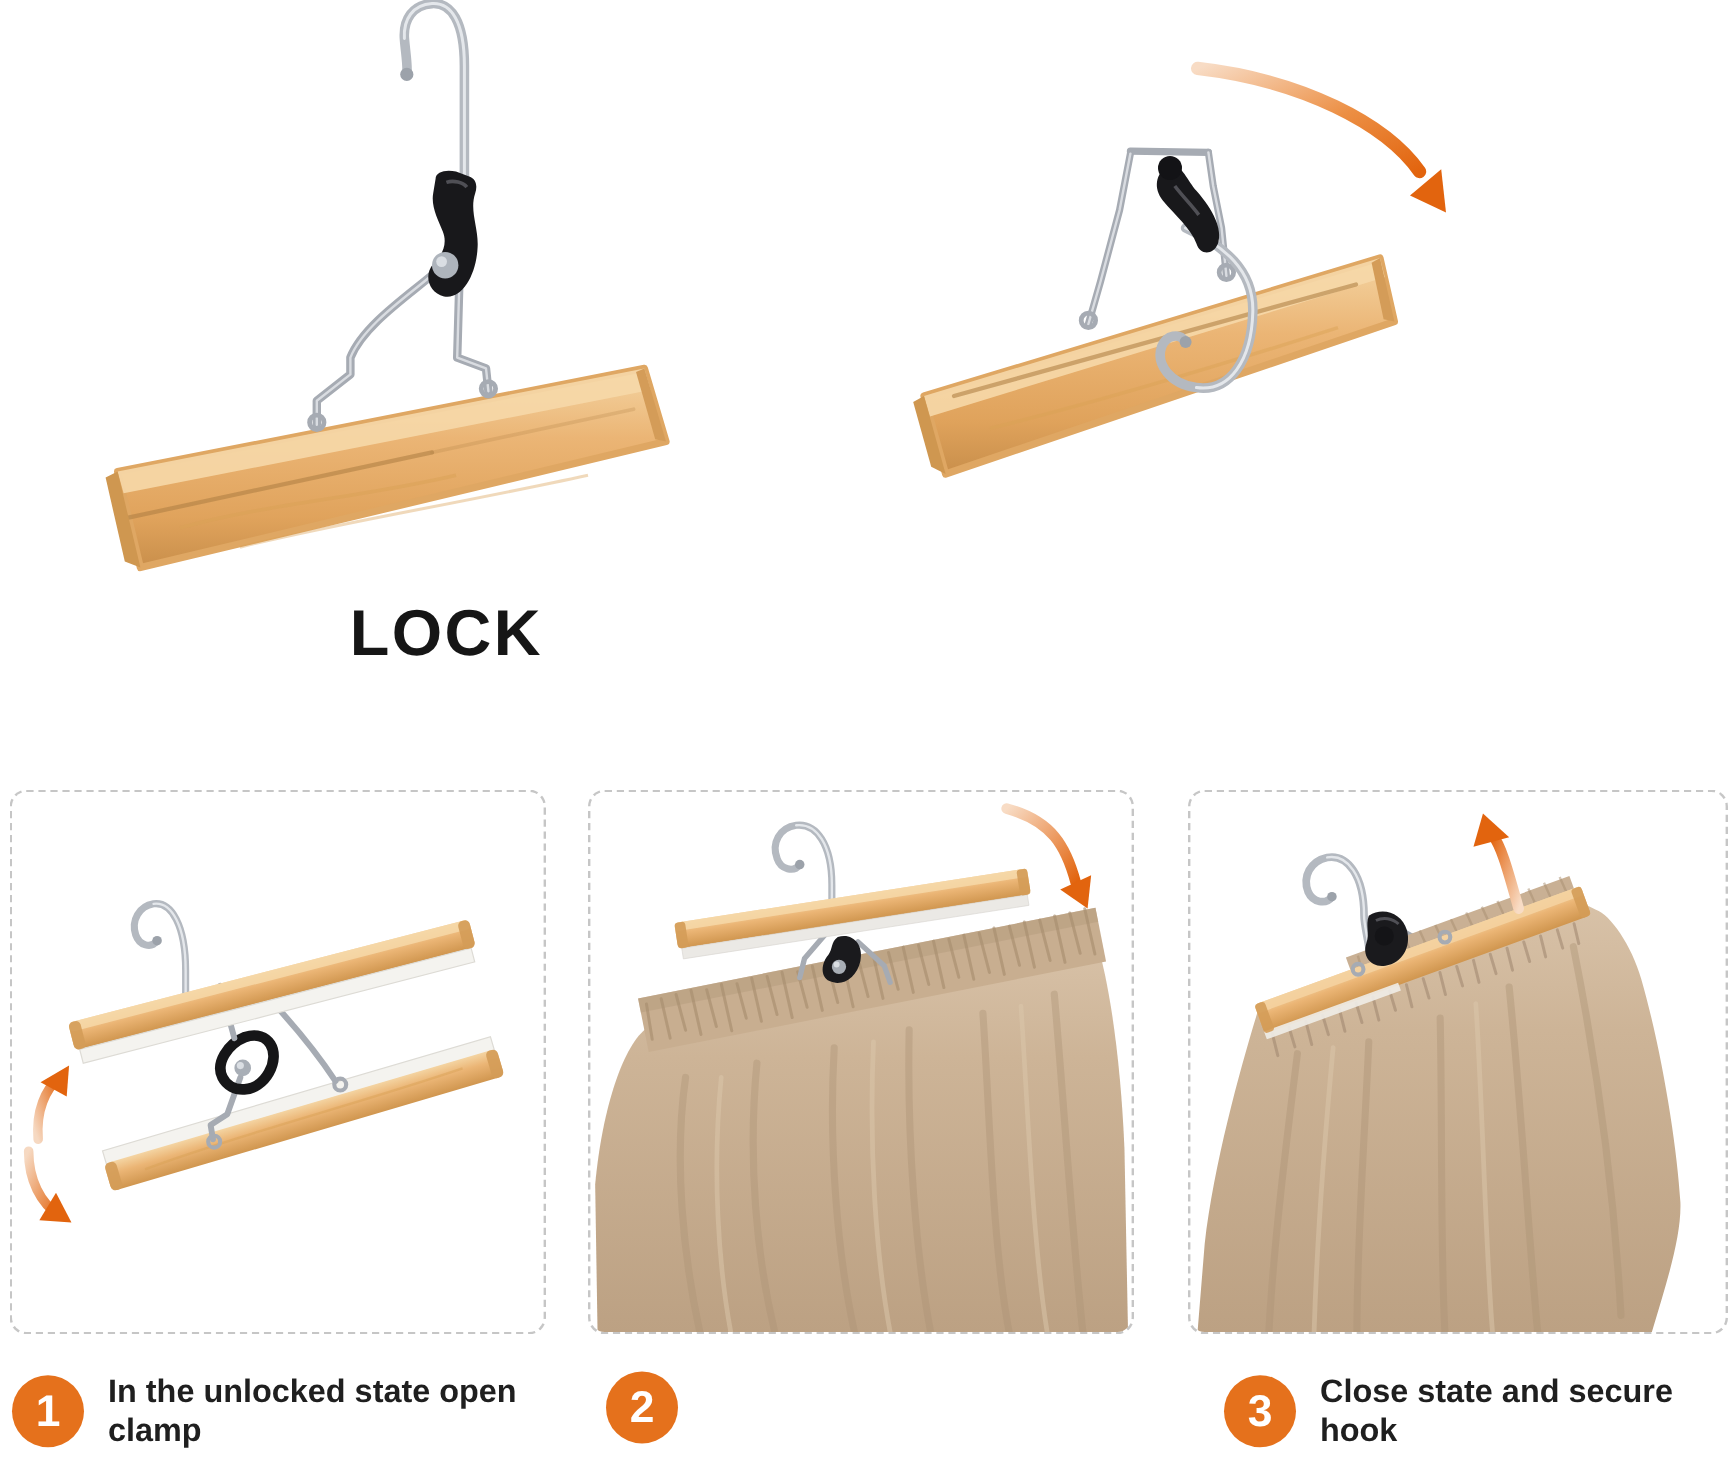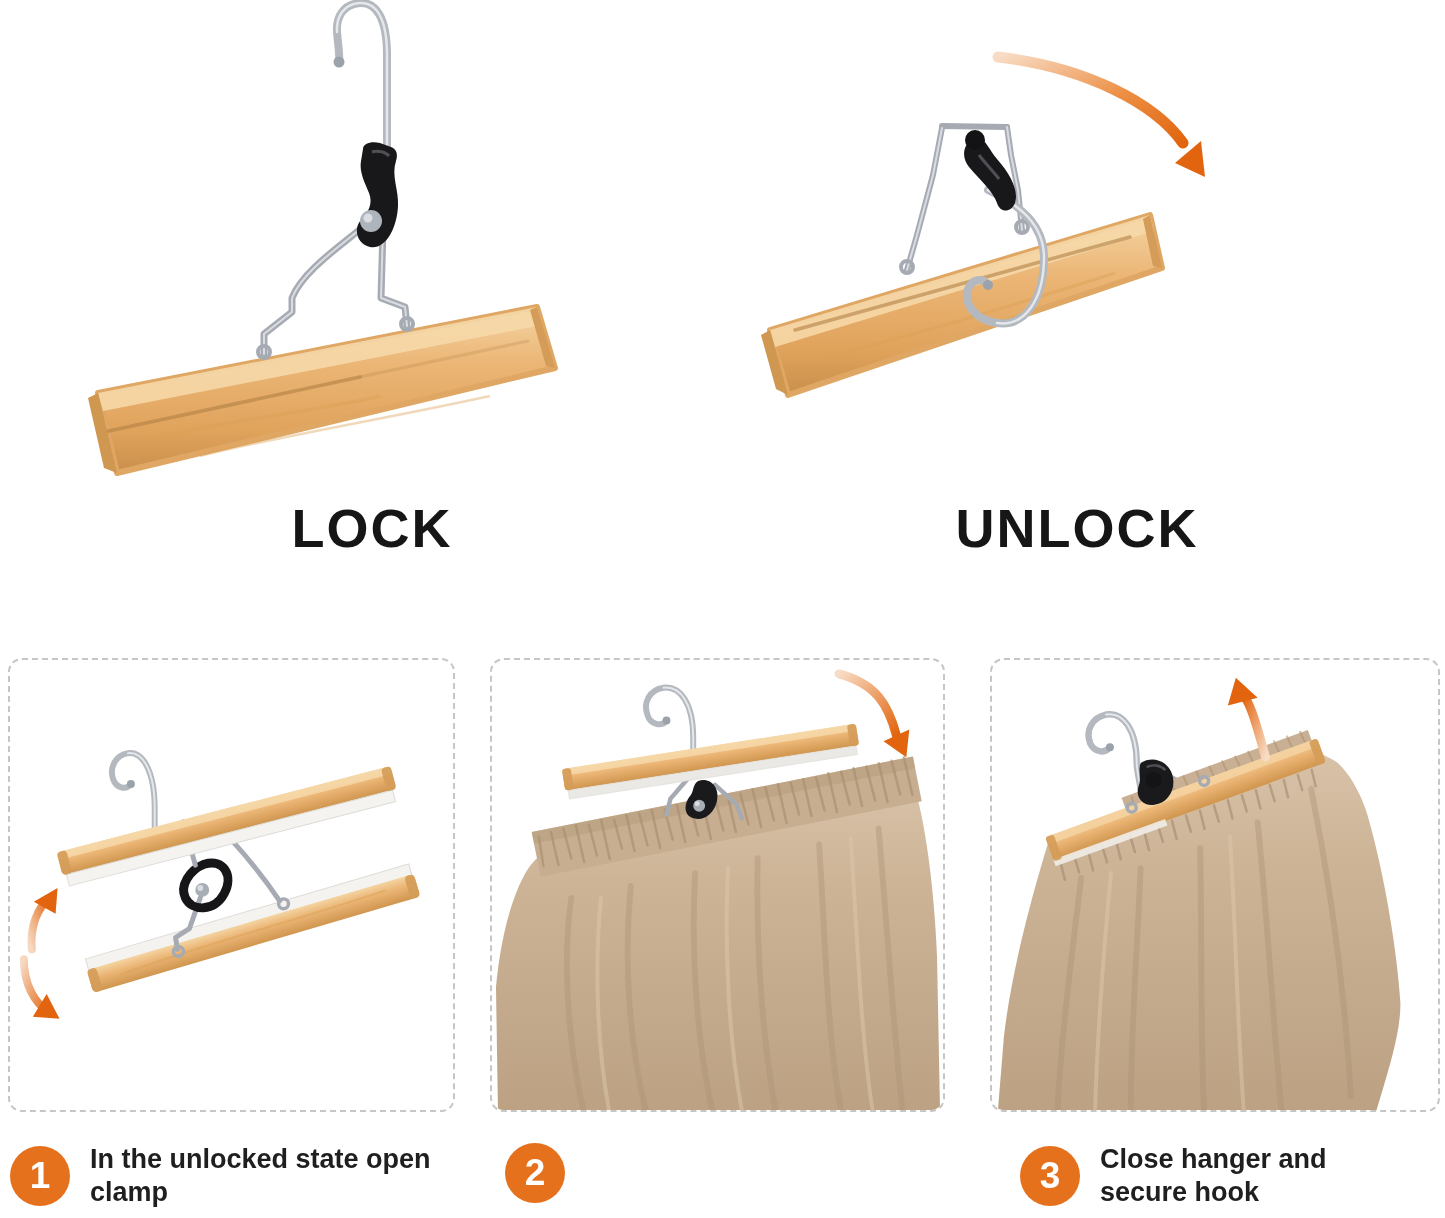--- a/index.html
+++ b/index.html
@@ -128,21 +128,20 @@
 
       <g>
         <path d="M238 133 C228 140 226 152 234 162 C244 174 258 186 262 198 C265 208 276 208 280 198 C284 186 276 170 262 154 C254 145 248 128 238 133 Z" fill="#18181B"></path>
         <circle cx="240" cy="135" r="10" fill="#131316"></circle>
         <path d="M244 150 C250 158 258 166 264 174" stroke="#55555C" stroke-width="3" fill="none" opacity=".9"></path>
       </g>
     </svg>
   </figure>
 
   <div class="state-label lock-label">LOCK</div>
-  <div class="state-label unlock-label">UNLOCK</div>
 
   <div class="panel panel-1">
     <svg width="443" height="450" viewBox="0 0 447 454">
       <defs>
         <linearGradient id="wBL" x1="0" y1="0" x2="0" y2="1">
           <stop offset="0" stop-color="#F4D4A2"></stop>
             <stop offset="0.4" stop-color="#EBB575"></stop>
           <stop offset="1" stop-color="#D0964F"></stop>
         </linearGradient>
         <linearGradient id="agBLu" x1="0" y1="1" x2="1" y2="0">
@@ -346,16 +345,16 @@
 
   <div class="step step-1">
     <span class="badge">1</span>
     <p class="step-text">In the unlocked state open clamp</p>
   </div>
   <div class="step step-2">
     <span class="badge">2</span>
   </div>
   <div class="step step-3">
     <span class="badge">3</span>
-    <p class="step-text">Close hanger and secure hook</p>
+    <p class="step-text">Close state and secure hook</p>
   </div>
 
 </div>
 
 </body></html>

